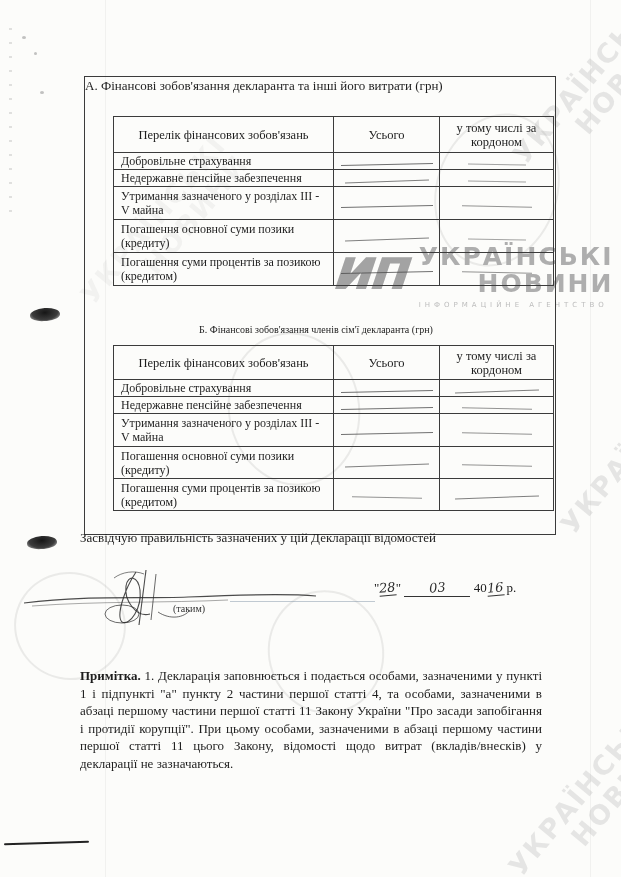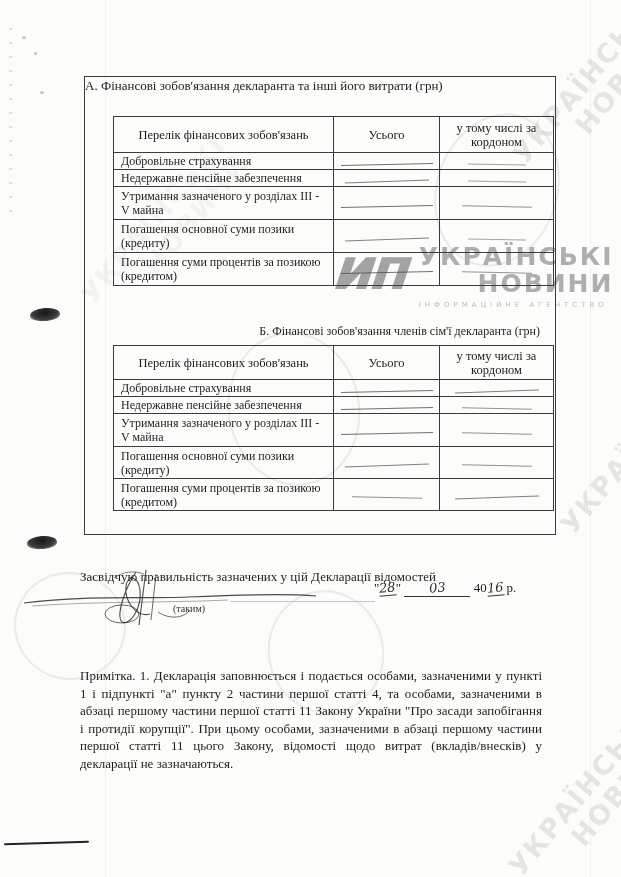--- a/index.html
+++ b/index.html
@@ -40,43 +40,43 @@
   .decl-title{height:19px;border-bottom:1.5px solid #3b3b3b;text-align:center;
     font-weight:bold;font-size:13.5px;padding-top:3px;}
   .decl-sub{height:17px;text-align:left;font-size:13px;padding-top:1px;}
   table.obl{position:absolute;left:28px;width:440px;border-collapse:collapse;table-layout:fixed;}
   table.obl td,table.obl th{border:1.3px solid #3b3b3b;font-size:12px;font-weight:normal;
     padding:0 3px;vertical-align:middle;overflow:hidden;}
   table.obl th{text-align:center;font-size:12.5px;line-height:14px;}
   table.obl td.lbl{text-align:left;padding-left:7px;line-height:14px;position:relative;}
   table.obl td.val{text-align:center;}
   .tbl-a{top:39px;}
-  .sub-b{position:absolute;left:0;right:15px;top:247px;text-align:right;font-size:12px;}
+  .sub-b{position:absolute;left:0;right:8px;top:247px;text-align:center;font-size:10px;}
   .tbl-b{top:268px;}
   
   .dash{display:inline-block;height:0;border-top:1.4px solid #4c4c4c;}
   .d1{width:92px;transform:rotate(-1.2deg);opacity:.8;}
   .d2{width:70px;transform:rotate(1.4deg);opacity:.6;}
   .d3{width:84px;transform:rotate(-2deg);opacity:.7;}
   .d4{width:58px;transform:rotate(1deg);opacity:.5;}
   
-  .cert-text{position:absolute;left:80px;top:569px;font-size:13px;}
+  .cert-text{position:absolute;left:80px;top:530px;font-size:13px;}
   .sig-wrap{position:absolute;left:18px;top:568px;width:310px;height:60px;}
   .sig-label{position:absolute;left:173px;top:603px;font-size:10px;color:#333;}
   .sig-rule{position:absolute;left:230px;top:601px;width:145px;height:1px;background:rgba(120,140,160,.45);}
   .date-block{position:absolute;left:374px;top:580px;font-size:13px;white-space:nowrap;}
   .hw{font-style:italic;display:inline-block;transform:rotate(-5deg);color:#2e2e2e;
     font-family:"DejaVu Serif",serif;}
   .u{border-bottom:1px solid #333;}
   .month-slot{display:inline-block;width:66px;text-align:center;border-bottom:1px solid #333;}
   
   .notes{position:absolute;left:80px;top:667px;width:462px;font-size:13px;
     line-height:17.6px;text-align:justify;}
   .notes p{margin:0 0 17px 0;}
-  .notes b{font-weight:normal;}
+  .notes b{font-weight:bold;}
 </style>
 </head>
 <body>
 
 <div class="page">
 
   <div class="fold-line" style="left:105px;"></div>
   <div class="fold-line" style="left:590px;"></div>
   <div class="edge-marks"></div>
   <div class="edge-dot" style="left:22px;top:36px;width:4px;height:3px;"></div>

